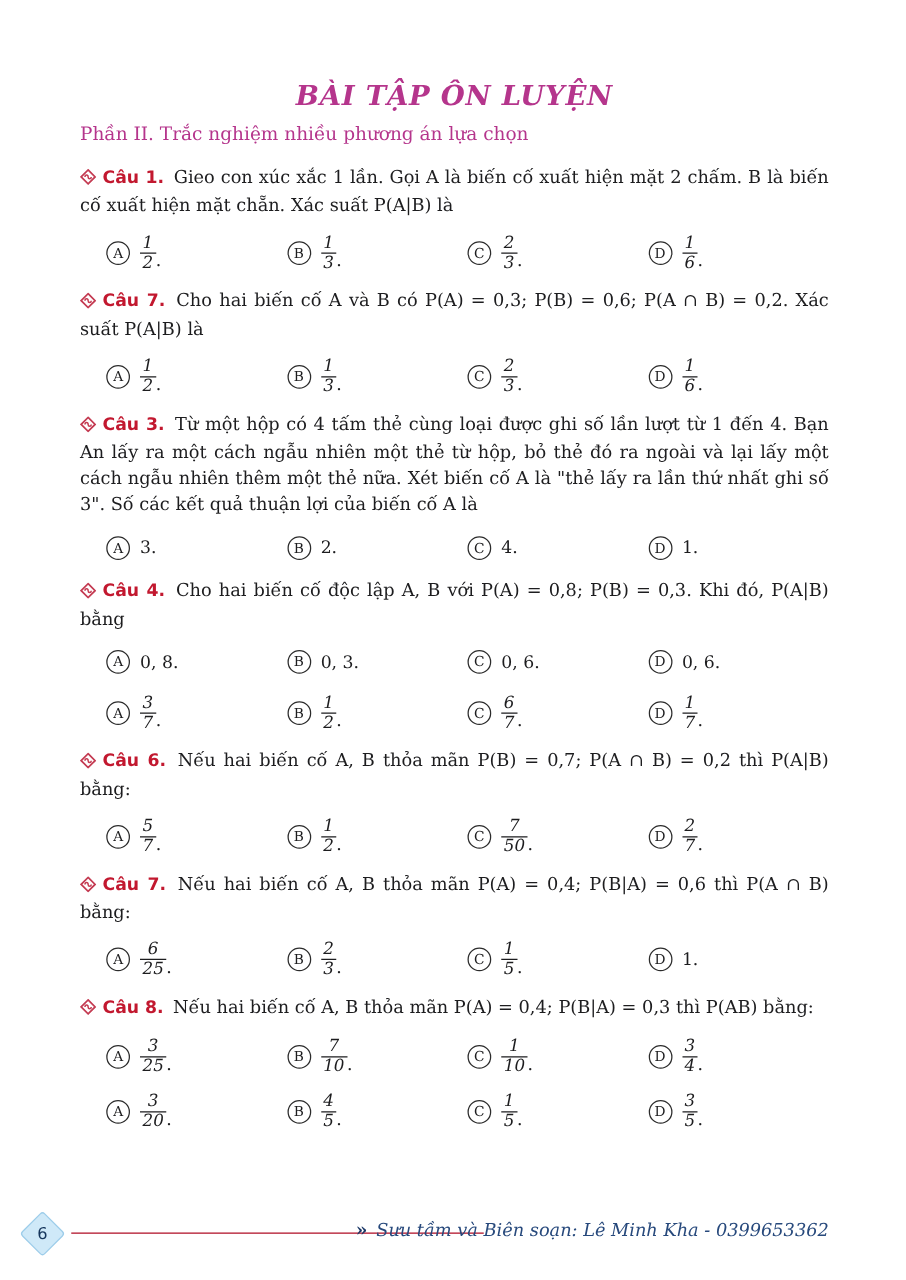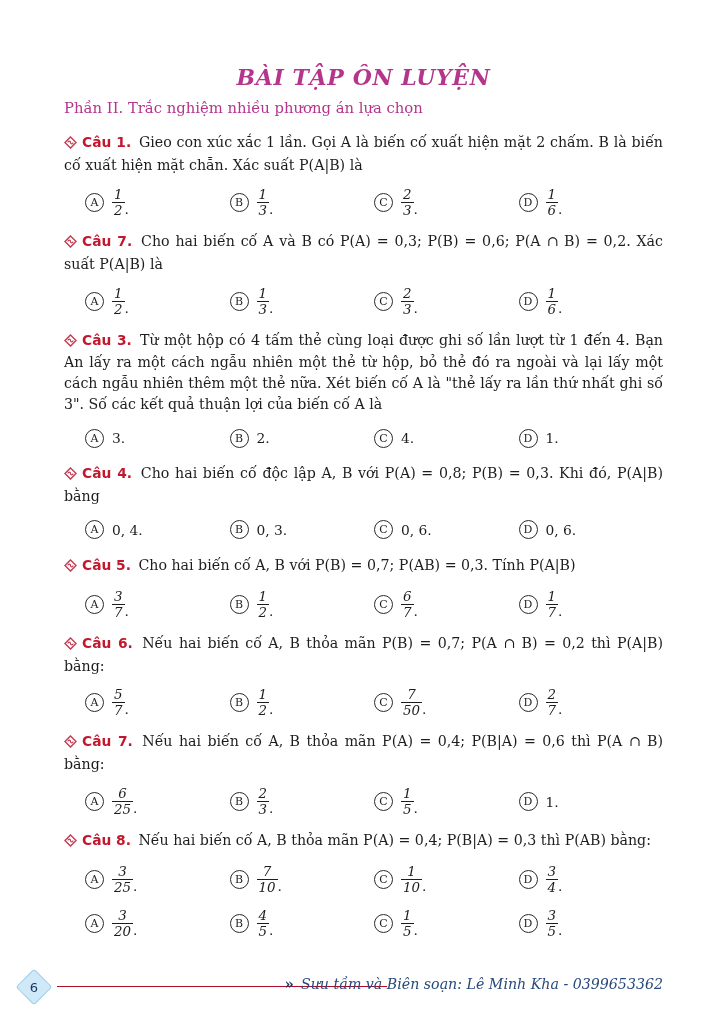--- a/index.html
+++ b/index.html
@@ -250,21 +250,21 @@
       </div>
       <div class="question">
         <p class="q-text"><span class="q-icon"><svg width="13" height="13" viewBox="0 0 14 14" fill="none">
               <path d="M7 1 L13 7 L7 13 L1 7 Z" stroke="#c43b52" stroke-width="1.5"></path>
               <path d="M4.3 7 C4.3 4.9 7 4.9 7 7 C7 9.1 9.7 9.1 9.7 7" stroke="#c43b52" stroke-width="1.3"></path>
             </svg></span><span class="q-label">Câu 4.</span><span> Cho hai biến cố độc lập A, B với P(A) = 0,8; P(B) = 0,3. Khi đó, P(A|B) bằng</span></p>
         <div class="options">
           <div class="option">
             <span class="opt-letter">A</span>
             <span class="opt-value">
-              <span>0, 4.</span>
+              <span>0, 8.</span>
             </span>
           </div>
           <div class="option">
             <span class="opt-letter">B</span>
             <span class="opt-value">
               <span>0, 3.</span>
             </span>
           </div>
           <div class="option">
             <span class="opt-letter">C</span>
@@ -274,24 +274,20 @@
           </div>
           <div class="option">
             <span class="opt-letter">D</span>
             <span class="opt-value">
               <span>0, 6.</span>
             </span>
           </div>
         </div>
       </div>
       <div class="question">
-        <p class="q-text"><span class="q-icon"><svg width="13" height="13" viewBox="0 0 14 14" fill="none">
-              <path d="M7 1 L13 7 L7 13 L1 7 Z" stroke="#c43b52" stroke-width="1.5"></path>
-              <path d="M4.3 7 C4.3 4.9 7 4.9 7 7 C7 9.1 9.7 9.1 9.7 7" stroke="#c43b52" stroke-width="1.3"></path>
-            </svg></span><span class="q-label">Câu 5.</span><span> Cho hai biến cố A, B với P(B) = 0,7; P(AB) = 0,3. Tính P(A|B)</span></p>
         <div class="options">
           <div class="option">
             <span class="opt-letter">A</span>
             <span class="opt-value">
               <span class="frac">
                 <span class="num">3</span>
                 <span class="den">7</span>
               </span>
               <span class="opt-after">.</span>
             </span>

